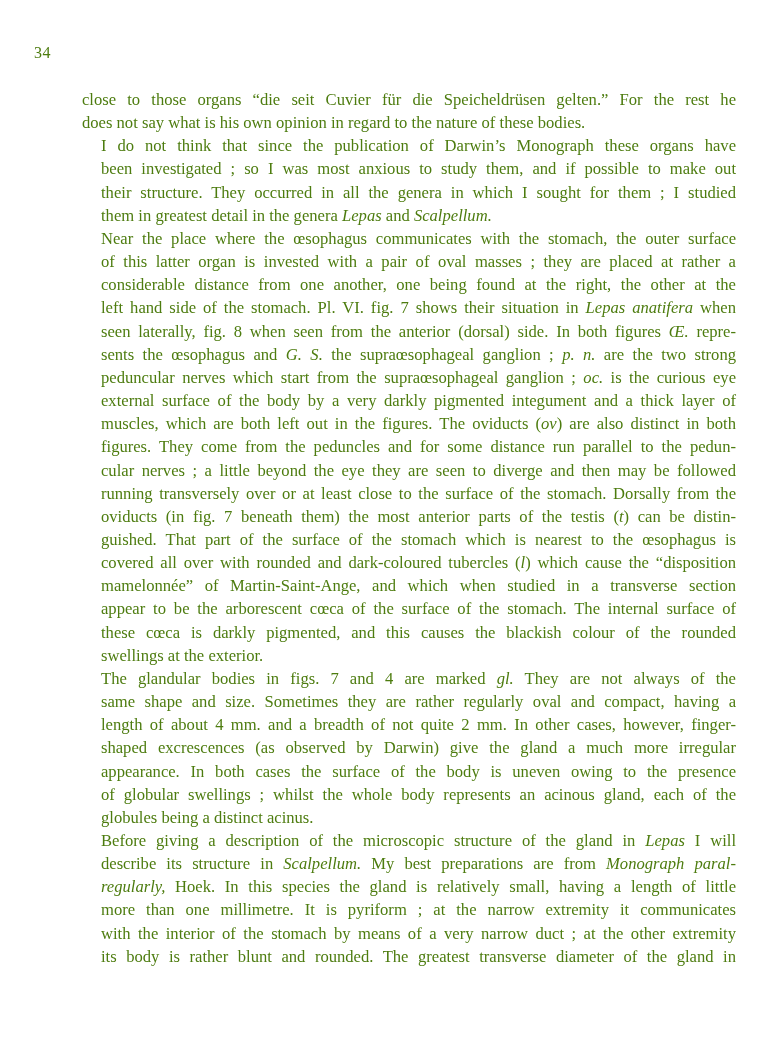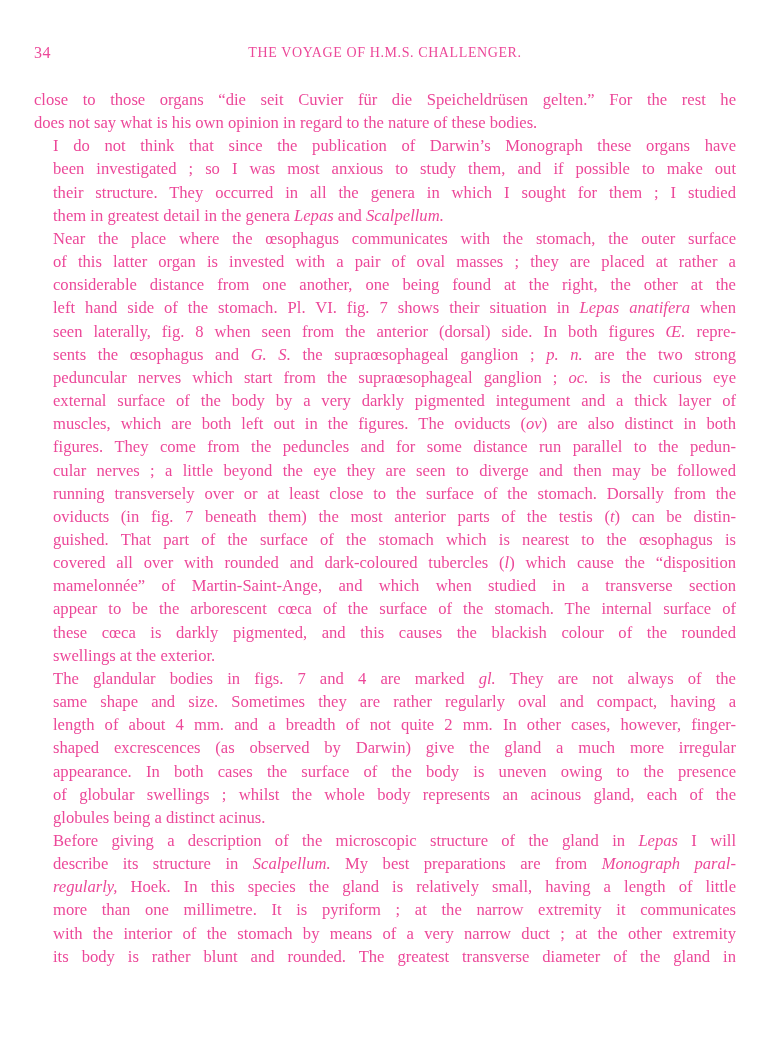--- a/index.html
+++ b/index.html
@@ -1,41 +1,40 @@
 <!DOCTYPE html>
 <html><head>
 <meta charset="utf-8">
 <style>
   html, body { margin: 0; padding: 0; background: #ffffff; }
   body { width: 776px; height: 1050px; position: relative; overflow: hidden; }
   .page {
     position: absolute; left: 34px; top: 44px; width: 702px;
     font-family: "Liberation Serif", "DejaVu Serif", serif;
-    color: #ec4899;
+    color: #4d7c0f;
   }
   .running-head {
     position: relative; height: 22px; margin-bottom: 22px;
     font-size: 14px; letter-spacing: 0.6px;
   }
   .page-number { position: absolute; left: 0; top: 0; font-size: 16px; }
   .running-title { position: absolute; left: 0; right: 0; top: 1px; text-align: center; font-size: 14px; }
   .body-text { font-size: 16.6px; line-height: 23.15px; text-align: justify; }
   .para { margin: 0; text-indent: 0; }
   .para.indent { text-indent: 19px; }
-  .line { display: block; text-align: justify; text-align-last: justify; white-space: nowrap; }
+  .line { display: block; text-align: justify; text-align-last: justify; white-space: nowrap; margin-left: 48px; }
   .line.last { text-align-last: left; }
   .it { font-style: italic; }
 </style>
 </head>
 <body>
 
 <div class="page">
   <div class="running-head">
     <span class="page-number">34</span>
-    <span class="running-title">THE VOYAGE OF H.M.S. CHALLENGER.</span>
   </div>
   <div class="body-text" id="body-text">
       <div class="para">
         <span class="line"><span>close to those organs “die seit Cuvier für die Speicheldrüsen gelten.”  For the rest he</span></span>
         <span class="line last"><span>does not say what is his own opinion in regard to the nature of these bodies.</span></span>
       </div>
       <div class="para indent">
         <span class="line"><span>I do not think that since the publication of Darwin’s Monograph these organs have</span></span>
         <span class="line"><span>been investigated ; so I was most anxious to study them, and if possible to make out</span></span>
         <span class="line"><span>their structure.  They occurred in all the genera in which I sought for them ; I studied</span></span>

